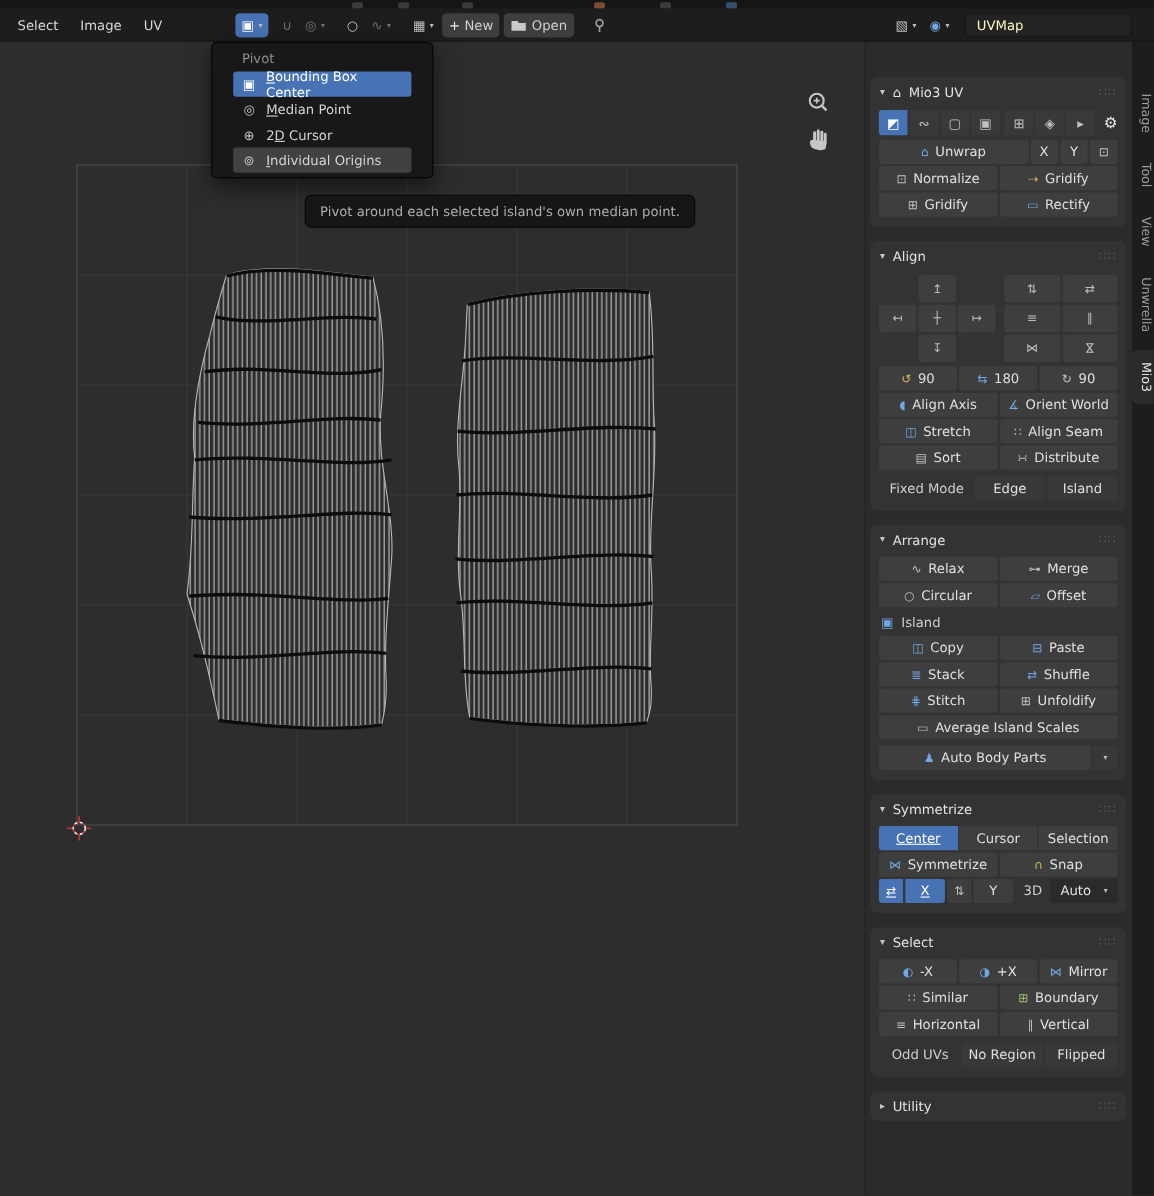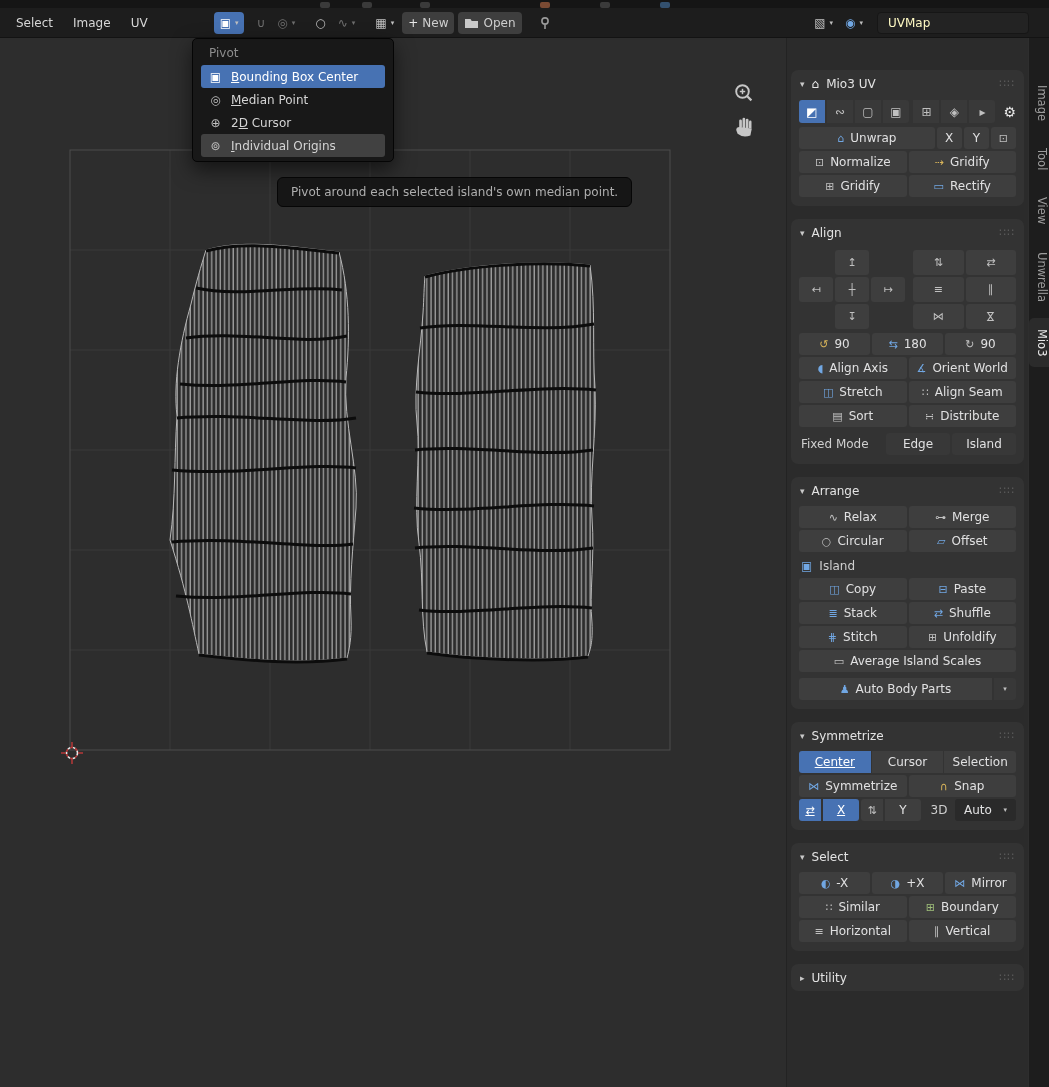--- a/index.html
+++ b/index.html
@@ -39,21 +39,21 @@
   }
 
   
   .canvas { position:absolute; left:0; top:38px; width:786px; height:1049px; background:#2d2d2d; }
   .gizmos { position:absolute; left:733px; top:44px; display:flex; flex-direction:column; gap:12px; }
 
   
   .menu-pop {
     position:absolute; left:192px; top:38px; width:202px;
     background:#181818; border:1px solid #050505; border-radius:5px;
-    padding:3px 6px 4px; box-shadow:0 8px 20px rgba(0,0,0,.55); z-index:20;
+    padding:3px 17px 4px; box-shadow:0 8px 20px rgba(0,0,0,.55); z-index:20;
   }
   .menu-pop .mhead { padding:4px 10px 5px; color:#8d8d8d; }
   .mitem {
     height:23px; margin:0 2px; border-radius:3px; display:flex; align-items:center;
     gap:8px; padding:0 7px; color:#d4d4d4;
   }
   .mitem .ic { width:15px; text-align:center; }
   .mitem.sel { background:#4772b3; color:#fff; }
   .mitem.sel .ic { color:#fff; }
   .mitem.hov { background:#414141; }
@@ -78,21 +78,21 @@
   .btn {
     flex:1; height:22px; background:#3e3e3e; border-radius:3px;
     display:flex; align-items:center; justify-content:center; gap:6px;
     color:#e0e0e1; white-space:nowrap;
   }
   .btn .ic { font-size:11px; }
   .btn.active { background:#4772b3; color:#fff;text-decoration:underline; }
   .btn.active .ic { color:#fff; }
   .btn.darker { background:#383838; }
   .blue { color:#71a7e3; } .yel { color:#d8b45a; } .grn { color:#9fbf7a; } .wht { color:#e8e8e8; }
-  .label { display:flex; align-items:center; color:#cfcfcf; padding-left:2px; }
+  .label { display:flex; align-items:center; color:#cfcfcf; padding-left:2px;justify-content:center; }
   .modes { display:flex; align-items:center; margin:3px 8px 4px; gap:2px; }
   .mcell { width:26px; height:23px; background:#393939; display:flex; align-items:center; justify-content:center; }
   .mcell:first-child { border-radius:3px 0 0 3px; }
   .mcell.endcap { border-radius:0 3px 3px 0; }
   .mcell.on { background:#4772b3; }
   .mcell.on .ic { color:#fff; }
   .aligngrid { display:flex; gap:8px; margin:4px 8px; }
   .ag-left { display:grid; grid-template-columns:repeat(3,34px); grid-auto-rows:25px; gap:2px; align-content:start; }
   .ag-right { flex:1; display:grid; grid-template-columns:1fr 1fr; grid-auto-rows:25px; gap:2px; }
   .btn.sq { flex:none; height:auto; }
@@ -609,20 +609,31 @@
     <div class="row">
       <div class="btn">
         <span class="ic">≡</span>
         <span>Horizontal</span>
       </div>
       <div class="btn">
         <span class="ic">∥</span>
         <span>Vertical</span>
       </div>
     </div>
+    <div class="row" style="margin-top:6px">
+      <div class="label" style="flex:1">
+          <span>Odd UVs</span>
+        </div>
+      <div class="btn darker" style="flex:none;width:74px">
+          <span>No Region</span>
+        </div>
+      <div class="btn darker" style="flex:none;width:66px">
+          <span>Flipped</span>
+        </div>
+    </div>
   </div>
 
   <div class="section headonly">
     <div class="sec-head">
       <span class="tri">▸</span>
       <span>Utility</span>
       <span class="grip">∷∷</span>
     </div>
   </div>
 </div>

